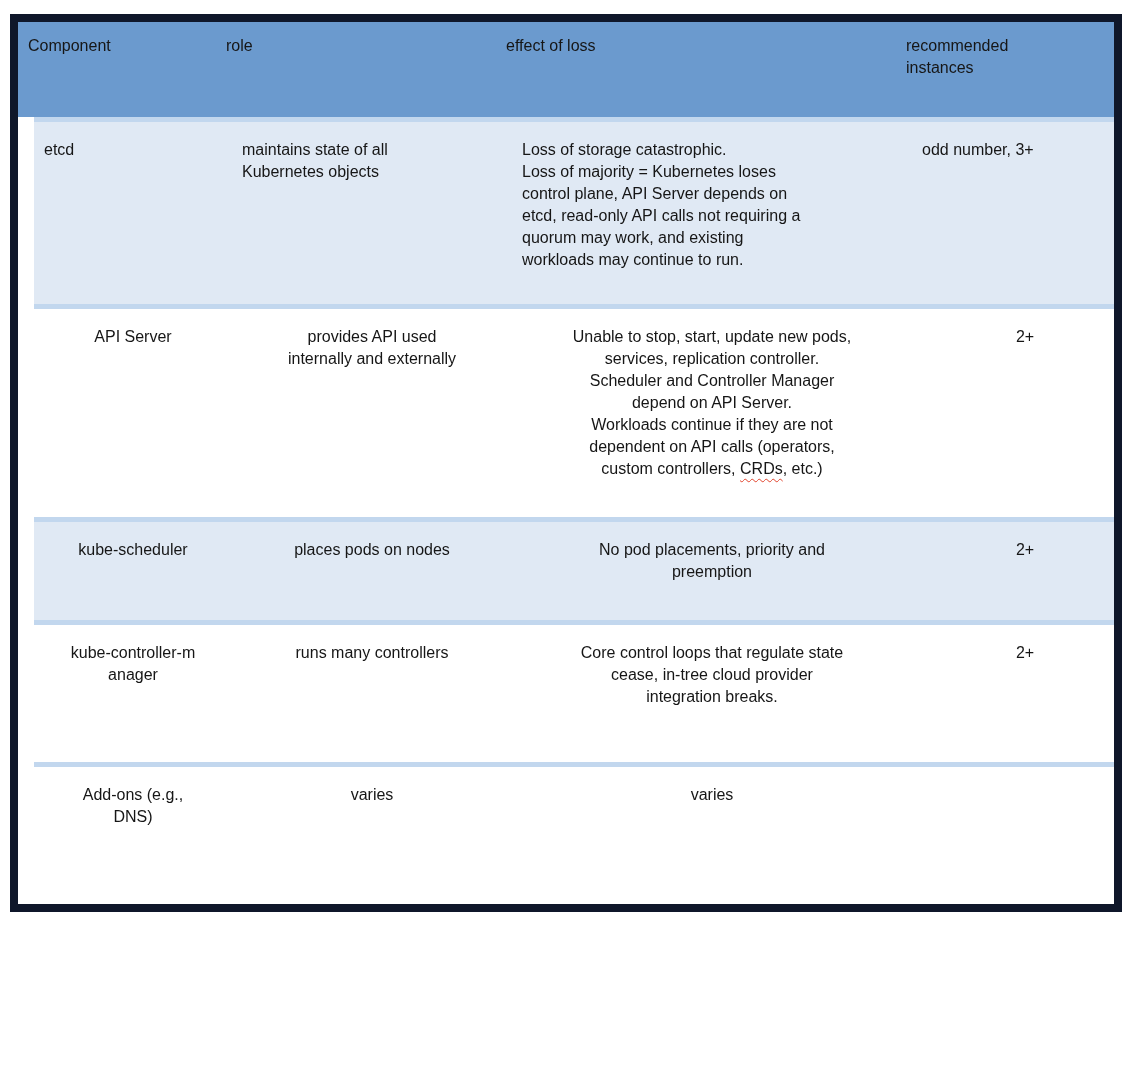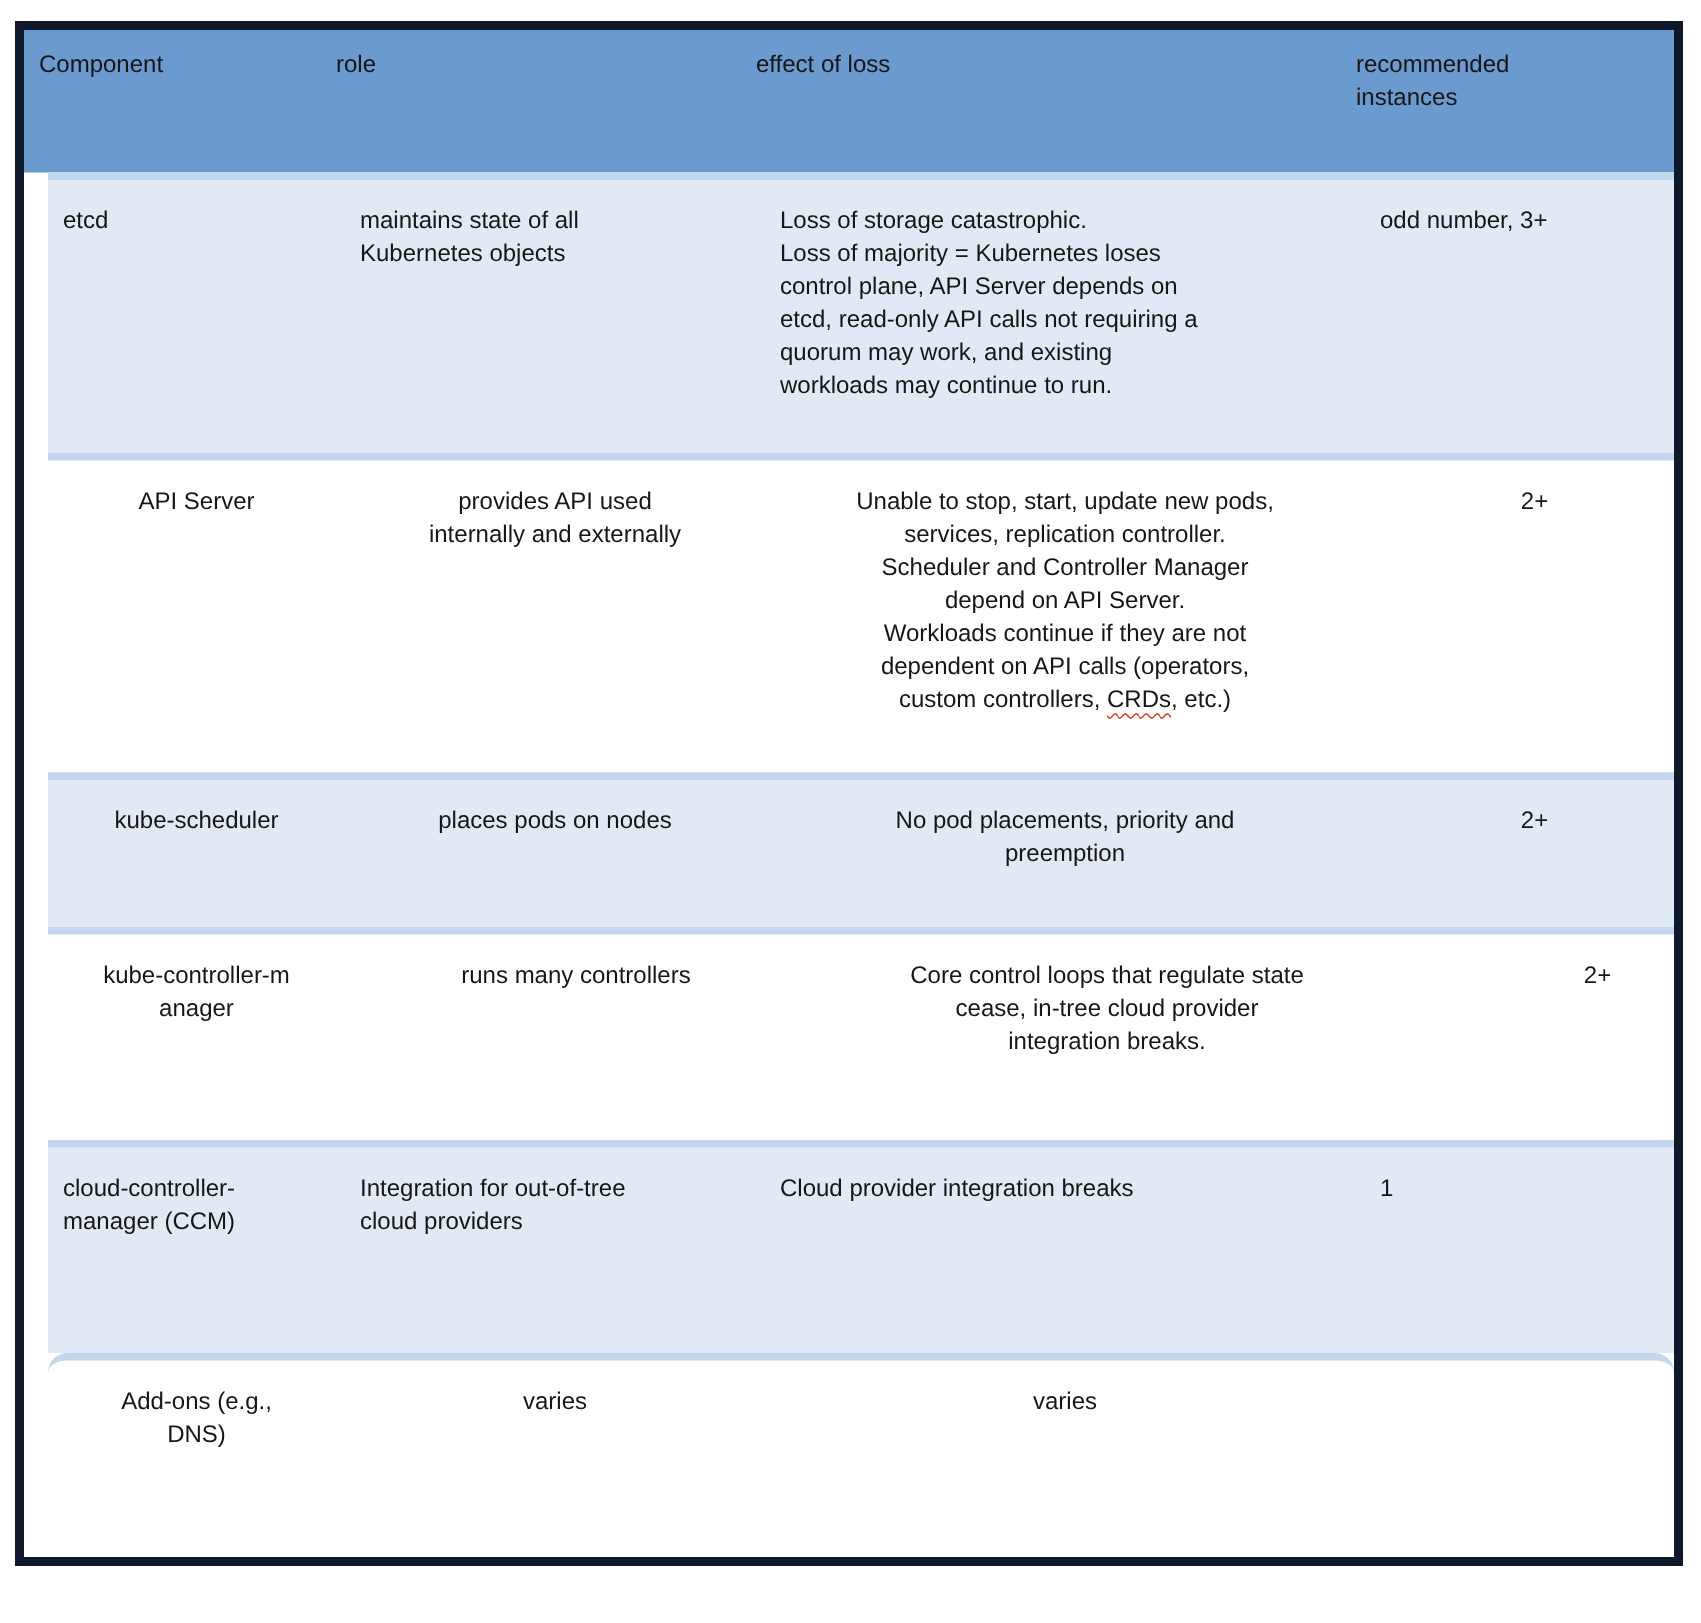--- a/index.html
+++ b/index.html
@@ -7,34 +7,34 @@
     width: 1134px; height: 1082px;
     background: #ffffff;
     font-family: "Liberation Sans", sans-serif;
     color: #161616;
     overflow: hidden;
   }
   .doc-table {
     position: absolute;
     left: 10px; top: 14px;
     width: 1112px;
-    border: 6px solid #0f172a;
+    border: 8px solid #0f172a;
     background: #ffffff;
   }
   .t-row { display: flex; align-items: stretch; }
   .t-row + .t-row { border-top: 5px solid #c2d7ee; margin-left: 16px; }
 
   .t-row.head  { background: #6b9ace; min-height: 95px; }
   .t-row.alt   { background: #e0e9f4; }
   .t-row.plain { background: #ffffff; text-align: center; }
 
   .t-row:nth-child(2) { min-height: 187px; }
   .t-row:nth-child(3) { min-height: 213px; }
   .t-row:nth-child(4) { min-height: 103px; text-align: center; }
-  .t-row:nth-child(5) { min-height: 142px; gap: 14px; }
+  .t-row:nth-child(5) { min-height: 142px; }
   .t-row:nth-child(6) { min-height: 142px; }
   .t-row:nth-child(7) { min-height: 136px; border-radius: 13px; }
 
   .cell {
     padding: 17px 10px 10px 10px;
     font-size: 16px;
     line-height: 22px;
     white-space: pre-line;
     overflow-wrap: break-word;
   }
@@ -103,28 +103,20 @@
   <div class="t-row plain">
     <div class="cell c1">kube-controller-m
 anager</div>
     <div class="cell c2">runs many controllers</div>
     <div class="cell c3">Core control loops that regulate state
 cease, in-tree cloud provider
 integration breaks.</div>
     <div class="cell c4">2+</div>
   </div>
 
-  <div class="t-row alt">
-    <div class="cell c1">cloud-controller-
-manager (CCM)</div>
-    <div class="cell c2">Integration for out-of-tree
-cloud providers</div>
-    <div class="cell c3">Cloud provider integration breaks</div>
-    <div class="cell c4">1</div>
-  </div>
 
   <div class="t-row plain">
     <div class="cell c1">Add-ons (e.g.,
 DNS)</div>
     <div class="cell c2">varies</div>
     <div class="cell c3">varies</div>
   </div>
 
 </div>
 

